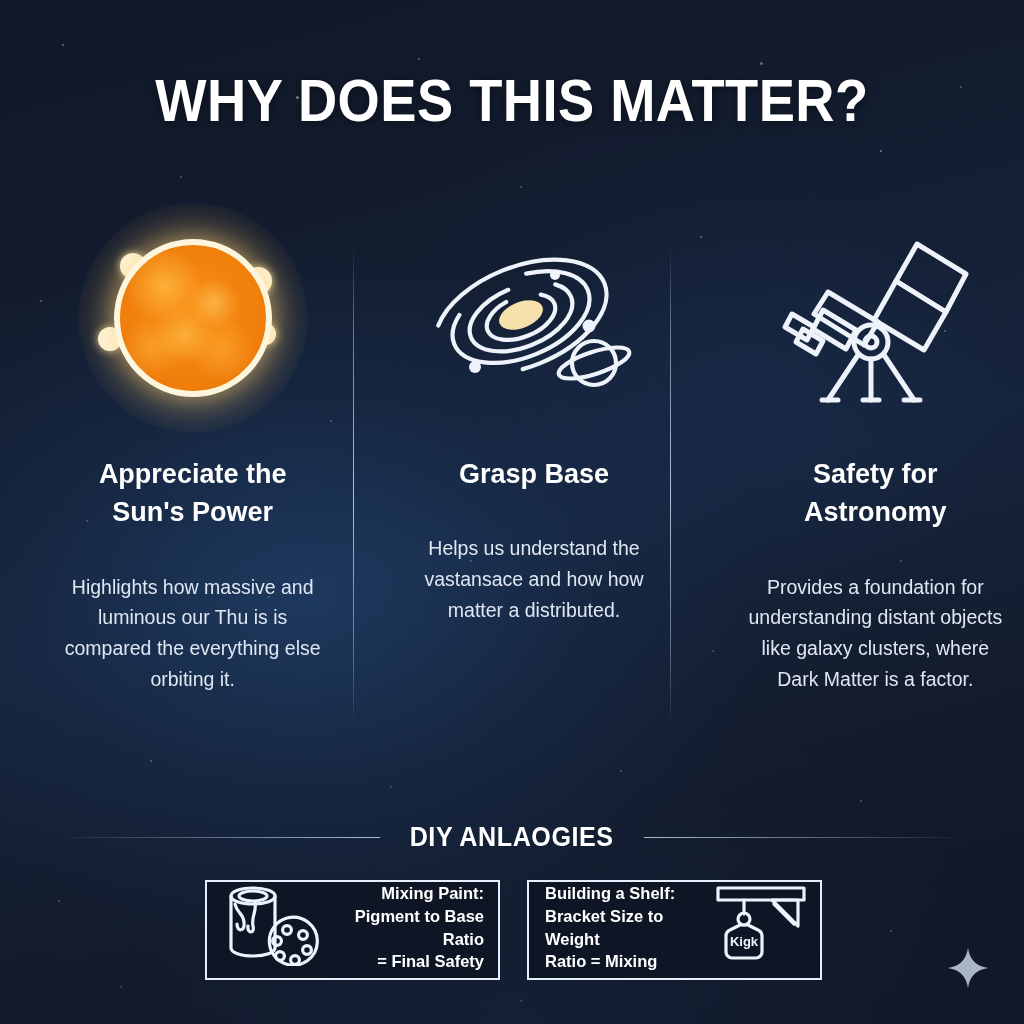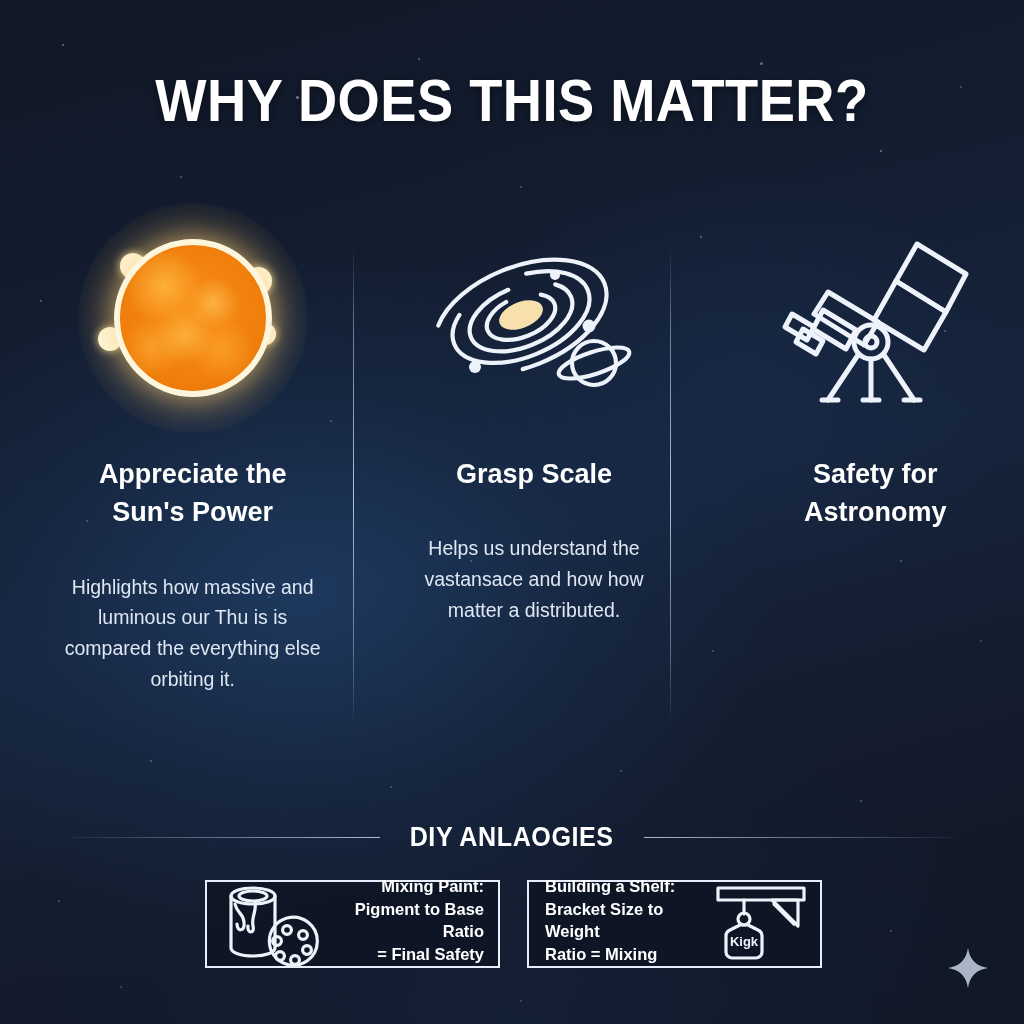--- a/index.html
+++ b/index.html
@@ -194,26 +194,26 @@
     top: 880px;
     left: 205px;
     width: 617px;
     height: 100px;
     display: flex;
     gap: 27px;
   }
   .card {
     position: relative;
     width: 295px;
-    height: 88px;
+    height: 100px;
     box-sizing: border-box;
     border: 2px solid #e6eefb;
     background: rgba(13,21,35,0.82);
     display: flex;
-    align-items: flex-end;
+    align-items: flex-start;
     padding: 0 10px;
     gap: 0;
   }
   .card-text {
     flex: 1;
     font-size: 16.5px;
     line-height: 1.38;
     color: #ffffff;
     font-weight: bold;
   }
@@ -301,21 +301,21 @@
             <circle cx="126" cy="42" r="5"></circle>
             <circle cx="46" cy="134" r="6"></circle>
             <circle cx="160" cy="93" r="6.5"></circle>
           </g>
           <g fill="none" stroke="#eef3fb" stroke-width="4.2">
             <circle cx="165" cy="130" r="22"></circle>
             <ellipse cx="165" cy="130" rx="37" ry="11" transform="rotate(-18 165 130)"></ellipse>
           </g>
         </svg>
       </div>
-      <div class="col-head">Grasp Scale</div>
+      <div class="col-head">Grasp Base</div>
       <div class="col-body">Helps us understand the vastansace and how how matter a distributed.</div>
     </div>
 
     <div class="col">
       <div class="col-icon">
         <svg class="lineicon" width="210" height="180" viewBox="0 0 210 180">
           <g fill="none" stroke="#eef3fb" stroke-width="5" stroke-linejoin="round" stroke-linecap="round">
 
             <path d="M147 16 L196 46 L176 84 L126 53 Z"></path>
             <path d="M126 53 L176 84 L154 122 L104 92 Z"></path>
@@ -331,20 +331,21 @@
             <path d="M88 127 L58 172"></path>
             <path d="M114 127 L144 172"></path>
             <path d="M101 131 L101 172"></path>
             <path d="M52 172 L68 172"></path>
             <path d="M134 172 L150 172"></path>
             <path d="M93 172 L109 172"></path>
           </g>
         </svg>
       </div>
       <div class="col-head">Safety for Astronomy</div>
+      <div class="col-body">Provides a foundation for understanding distant objects like galaxy clusters, where Dark Matter is a factor.</div>
     </div>
   </div>
 
   <div class="diy-head">
     <div class="diy-rule"></div>
     <div class="diy-title">DIY ANLAOGIES</div>
     <div class="diy-rule right"></div>
   </div>
 
   <div class="cards">

